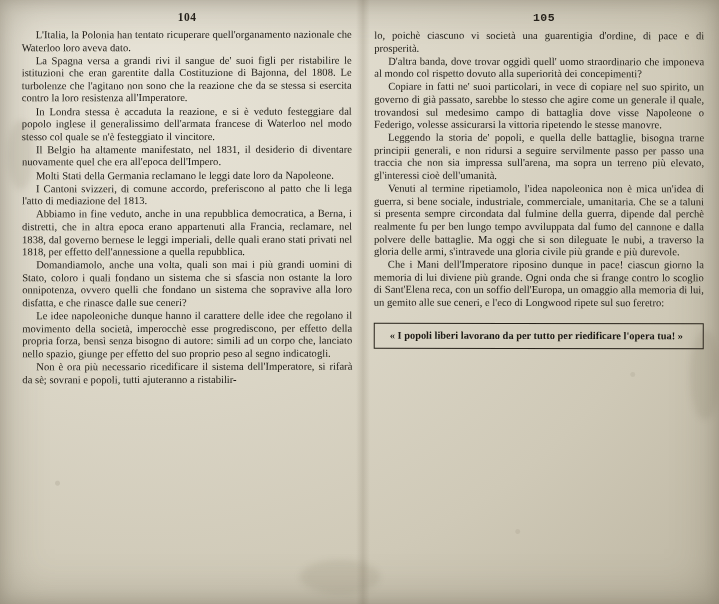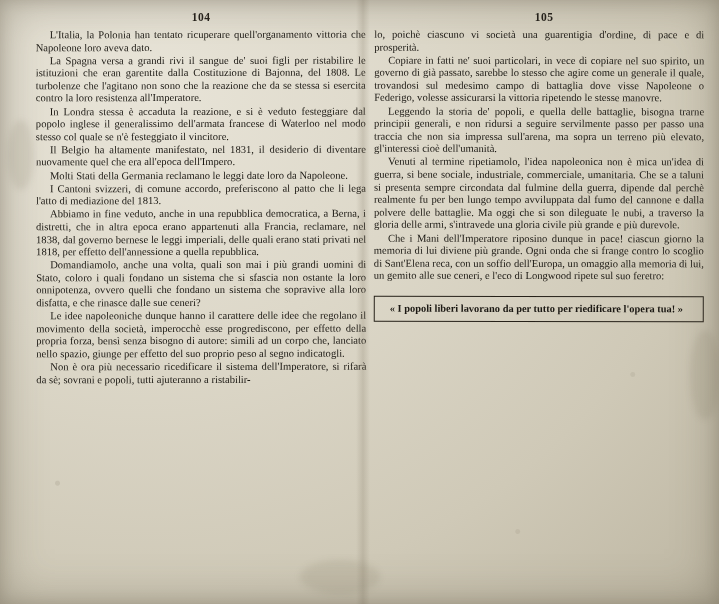--- a/index.html
+++ b/index.html
@@ -46,33 +46,33 @@
     inset: 0;
     pointer-events: none;
     box-shadow: inset 0 0 46px rgba(90,82,64,0.40), inset 0 0 14px rgba(90,82,64,0.22);
   }
 
   .page {
     position: absolute;
     top: 0;
     height: 604px;
   }
-  .page.left  { left: 36px;  width: 330px; }
+  .page.left  { left: 22px;  width: 330px; }
   .page.right { left: 374px; width: 330px; }
 
   .folio {
     text-align: center;
     font-size: 11.5px;
     letter-spacing: .5px;
     margin-top: 11px;
     margin-bottom: 6px;
     font-weight: 700;
     color: #221e19;
   }
-  .page.right .folio { margin-left: 10px; }
+  .page.right .folio { margin-left: 10px; font-family: Liberation Mono, monospace; }
 
   .col {
     font-size: 10.6px;
     line-height: 12.6px;
     text-align: justify;
     text-justify: inter-word;
     hyphens: manual;
     color: #1b1813;
   }
   .col p {
@@ -108,37 +108,38 @@
 
 <div class="page-scan">
 
   <div class="smudge" style="left:8px;  top:120px; width:26px; height:70px;"></div>
   <div class="smudge" style="left:690px; top:330px; width:30px; height:90px;"></div>
   <div class="smudge" style="left:300px; top:560px; width:80px; height:34px;"></div>
 
   <div class="page left">
     <div class="folio">104</div>
     <div class="col">
-      <p>L'Italia, la Polonia han tentato ricuperare quell'organamento vittoria che Napoleone loro aveva dato.</p>
+      <p>L'Italia, la Polonia han tentato ricuperare quell'organamento nazionale che Waterloo loro aveva dato.</p>
       <p>La Spagna versa a grandi rivi il sangue de' suoi figli per ristabilire le istituzioni che eran garentite dalla Costituzione di Bajonna, del 1808. Le turbolenze che l'agitano non sono che la reazione che da se stessa si esercita contro la loro resistenza all'Imperatore.</p>
       <p>In Londra stessa è accaduta la reazione, e si è veduto festeggiare dal popolo inglese il generalissimo dell'armata francese di Waterloo nel modo stesso col quale se n'è festeggiato il vincitore.</p>
       <p>Il Belgio ha altamente manifestato, nel 1831, il desiderio di diventare nuovamente quel che era all'epoca dell'Impero.</p>
       <p>Molti Stati della Germania reclamano le leggi date loro da Napoleone.</p>
       <p>I Cantoni svizzeri, di comune accordo, preferiscono al patto che li lega l'atto di mediazione del 1813.</p>
       <p>Abbiamo in fine veduto, anche in una repubblica democratica, a Berna, i distretti, che in altra epoca erano appartenuti alla Francia, reclamare, nel 1838, dal governo bernese le leggi imperiali, delle quali erano stati privati nel 1818, per effetto dell'annessione a quella repubblica.</p>
       <p>Domandiamolo, anche una volta, quali son mai i più grandi uomini di Stato, coloro i quali fondano un sistema che si sfascia non ostante la loro onnipotenza, ovvero quelli che fondano un sistema che sopravive alla loro disfatta, e che rinasce dalle sue ceneri?</p>
       <p>Le idee napoleoniche dunque hanno il carattere delle idee che regolano il movimento della società, imperocchè esse progrediscono, per effetto della propria forza, bensì senza bisogno di autore: simili ad un corpo che, lanciato nello spazio, giunge per effetto del suo proprio peso al segno indicatogli.</p>
       <p>Non è ora più necessario ricedificare il sistema dell'Imperatore, si rifarà da sè; sovrani e popoli, tutti ajuteranno a ristabilir-</p>
     </div>
   </div>
 
   <div class="page right">
     <div class="folio">105</div>
     <div class="col">
       <p class="noind">lo, poichè ciascuno vi società una guarentigia d'ordine, di pace e di prosperità.</p>
+      <p>D'altra banda, dove trovar oggidì quell' uomo straordinario che imponeva al mondo col rispetto dovuto alla superiorità dei concepimenti?</p>
       <p>Copiare in fatti ne' suoi particolari, in vece di copiare nel suo spirito, un governo di già passato, sarebbe lo stesso che agire come un generale il quale, trovandosi sul medesimo campo di battaglia dove visse Napoleone o Federigo, volesse assicurarsi la vittoria ripetendo le stesse manovre.</p>
       <p>Leggendo la storia de' popoli, e quella delle battaglie, bisogna trarne principii generali, e non ridursi a seguire servilmente passo per passo una traccia che non sia impressa sull'arena, ma sopra un terreno più elevato, gl'interessi cioè dell'umanità.</p>
       <p>Venuti al termine ripetiamolo, l'idea napoleonica non è mica un'idea di guerra, si bene sociale, industriale, commerciale, umanitaria. Che se a taluni si presenta sempre circondata dal fulmine della guerra, dipende dal perchè realmente fu per ben lungo tempo avviluppata dal fumo del cannone e dalla polvere delle battaglie. Ma oggi che si son dileguate le nubi, a traverso la gloria delle armi, s'intravede una gloria civile più grande e più durevole.</p>
       <p>Che i Mani dell'Imperatore riposino dunque in pace! ciascun giorno la memoria di lui diviene più grande. Ogni onda che si frange contro lo scoglio di Sant'Elena reca, con un soffio dell'Europa, un omaggio alla memoria di lui, un gemito alle sue ceneri, e l'eco di Longwood ripete sul suo feretro:</p>
       <div class="quote-box">« I popoli liberi lavorano da per tutto per riedificare l'opera tua! »</div>
     </div>
   </div>
 
   <div class="gutter"></div>
   <div class="grain"></div>

